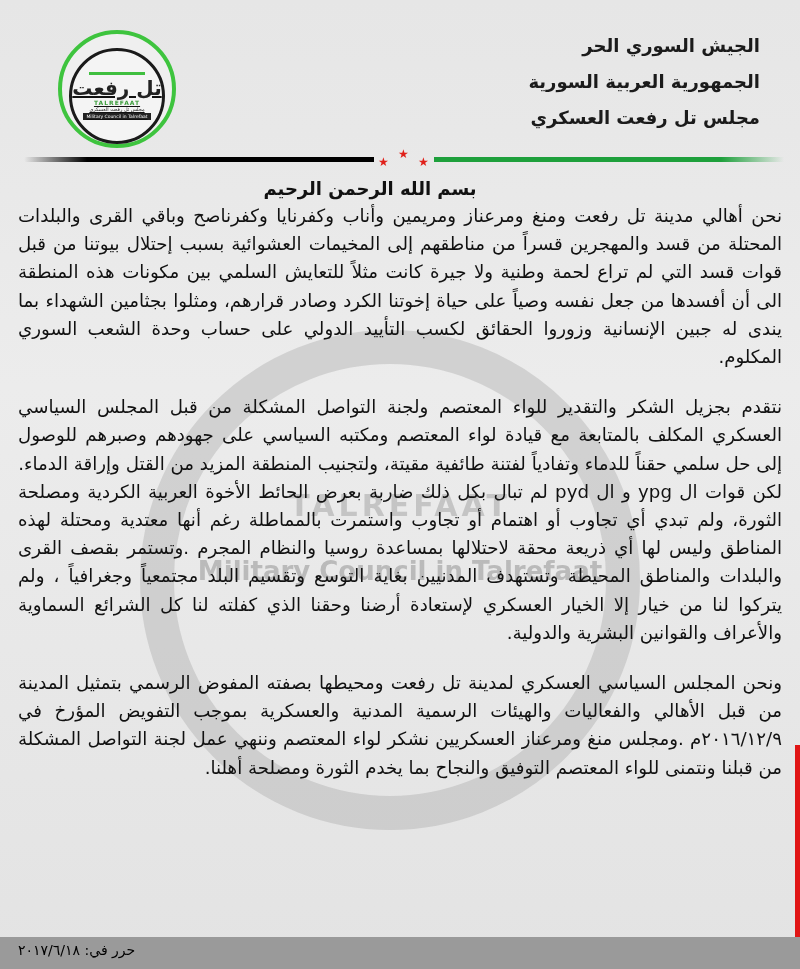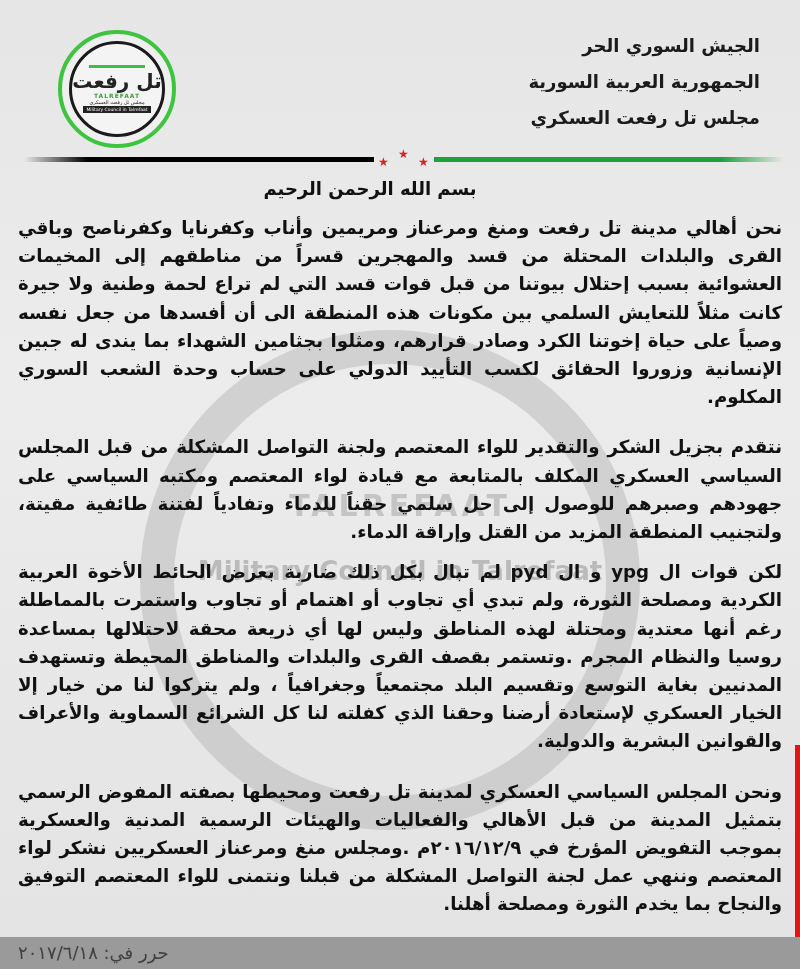--- a/index.html
+++ b/index.html
@@ -19,21 +19,21 @@
     .header-line {
       font-weight: bold; font-size: 18px; line-height: 36px; color: #1b1b1b;
       white-space: nowrap;
     }
 
     
     .logo {
       position: absolute; left: 58px; top: 30px; width: 118px; height: 118px;
       border-radius: 50%; border: 4px solid #3ec43e; box-sizing: border-box;
       background: #efefef;
-      display: flex; align-items: center; justify-content: center;
+      display: flex; align-items: flex-end; justify-content: center; text-decoration: underline;
     }
     .logo-inner {
       width: 96px; height: 96px; border-radius: 50%; border: 3px solid #1a1a1a;
       box-sizing: border-box; background: #f4f4f4;
       display: flex; flex-direction: column; align-items: center; justify-content: center;
       position: relative;
     }
     .logo-bar { width: 56px; height: 3px; background: #3fbf3f; margin-bottom: 2px; }
     .logo-ar { font-size: 20px; font-weight: bold; color: #222; line-height: 22px; }
     .logo-en { font-size: 6px; color: #3a9c3a; font-weight: bold; letter-spacing: 1px; direction: ltr; }
@@ -78,33 +78,33 @@
     
     .content {
       position: absolute; right: 18px; left: 18px; top: 176px;
       direction: rtl; text-align: justify; text-align-last: right;
     }
     .basmala {
       text-align: left; text-align-last: center; font-weight: bold; font-size: 18px;
       line-height: 26px; margin-right: 60px;
     }
     .para {
-      font-weight: bold; font-size: 18.2px; line-height: 28.2px; margin: 12px 0 22px 0;
+      font-weight: normal; font-size: 18.2px; line-height: 28.2px; margin: 0 0 22px 0;
       color: #111;
     }
     .para.tight { margin-bottom: 0; }
 
     
     .footer {
       position: absolute; left: 0; right: 0; top: 937px; height: 32px;
       background: #9a9a9a; direction: rtl;
     }
     .footer-text {
       position: absolute; left: 18px; top: 5px; direction: rtl;
-      color: #404040; font-size: 18px; white-space: nowrap;
+      color: #000000; font-size: 14px; white-space: nowrap;
     }
     .red-edge {
       position: absolute; right: 0; top: 745px; width: 5px; height: 192px; background: #e01515;
     }
   </style>
 </head>
 <body>
 
 <div class="page">
 

